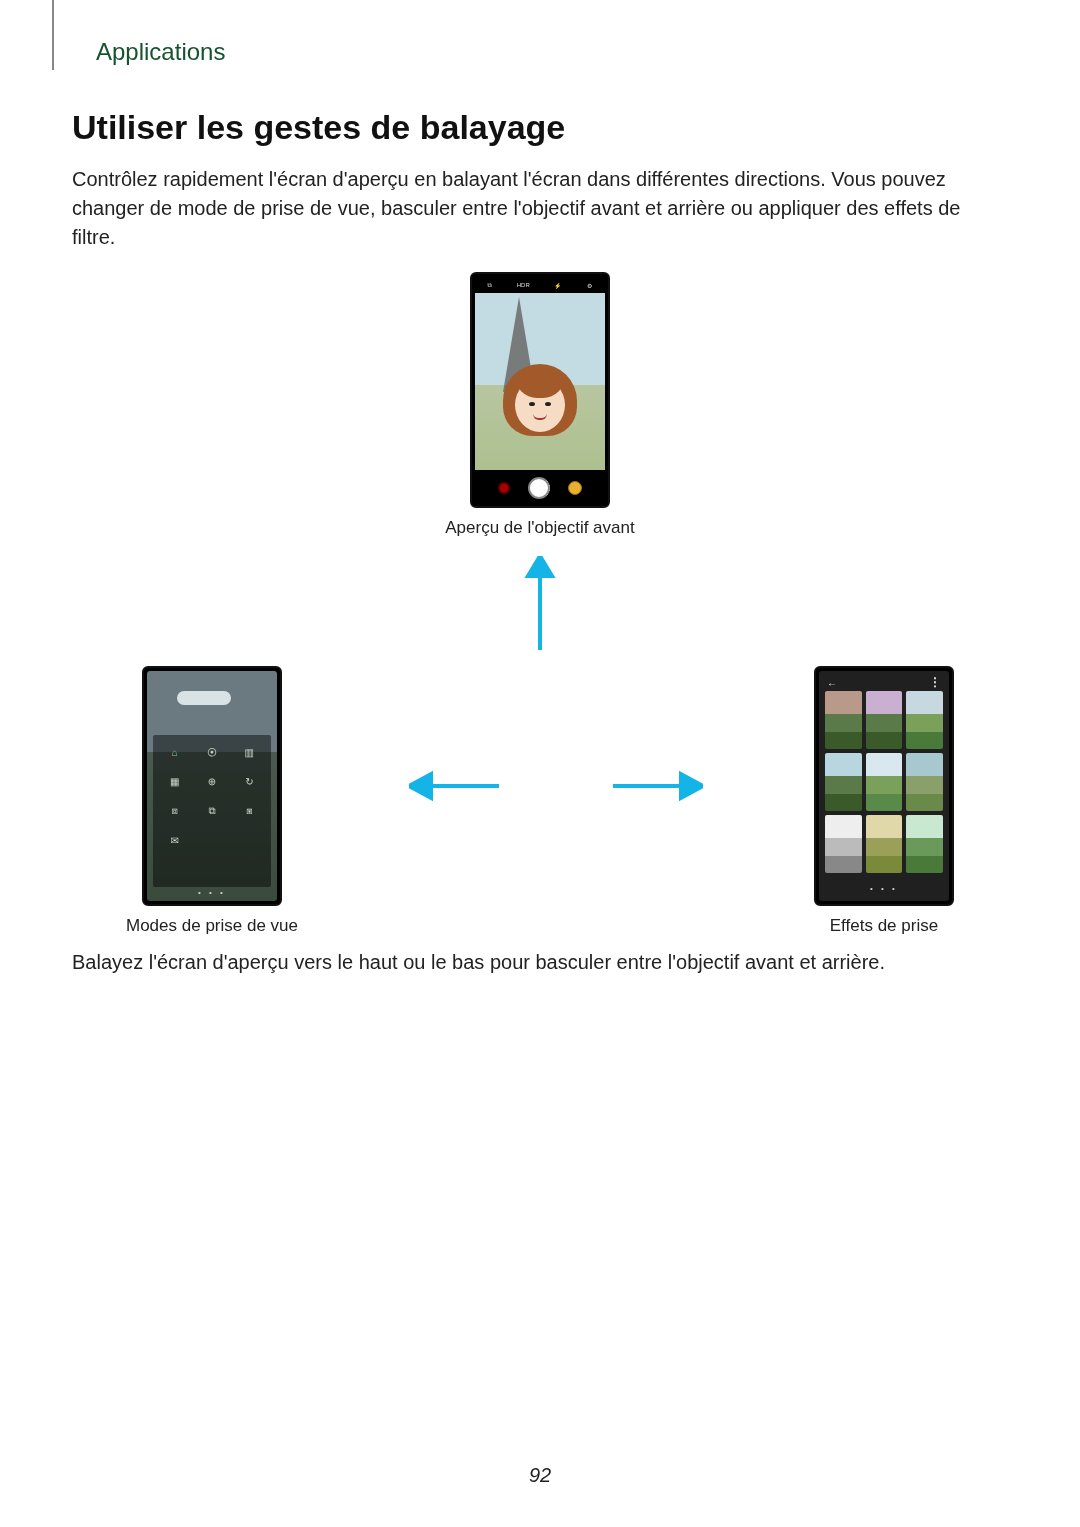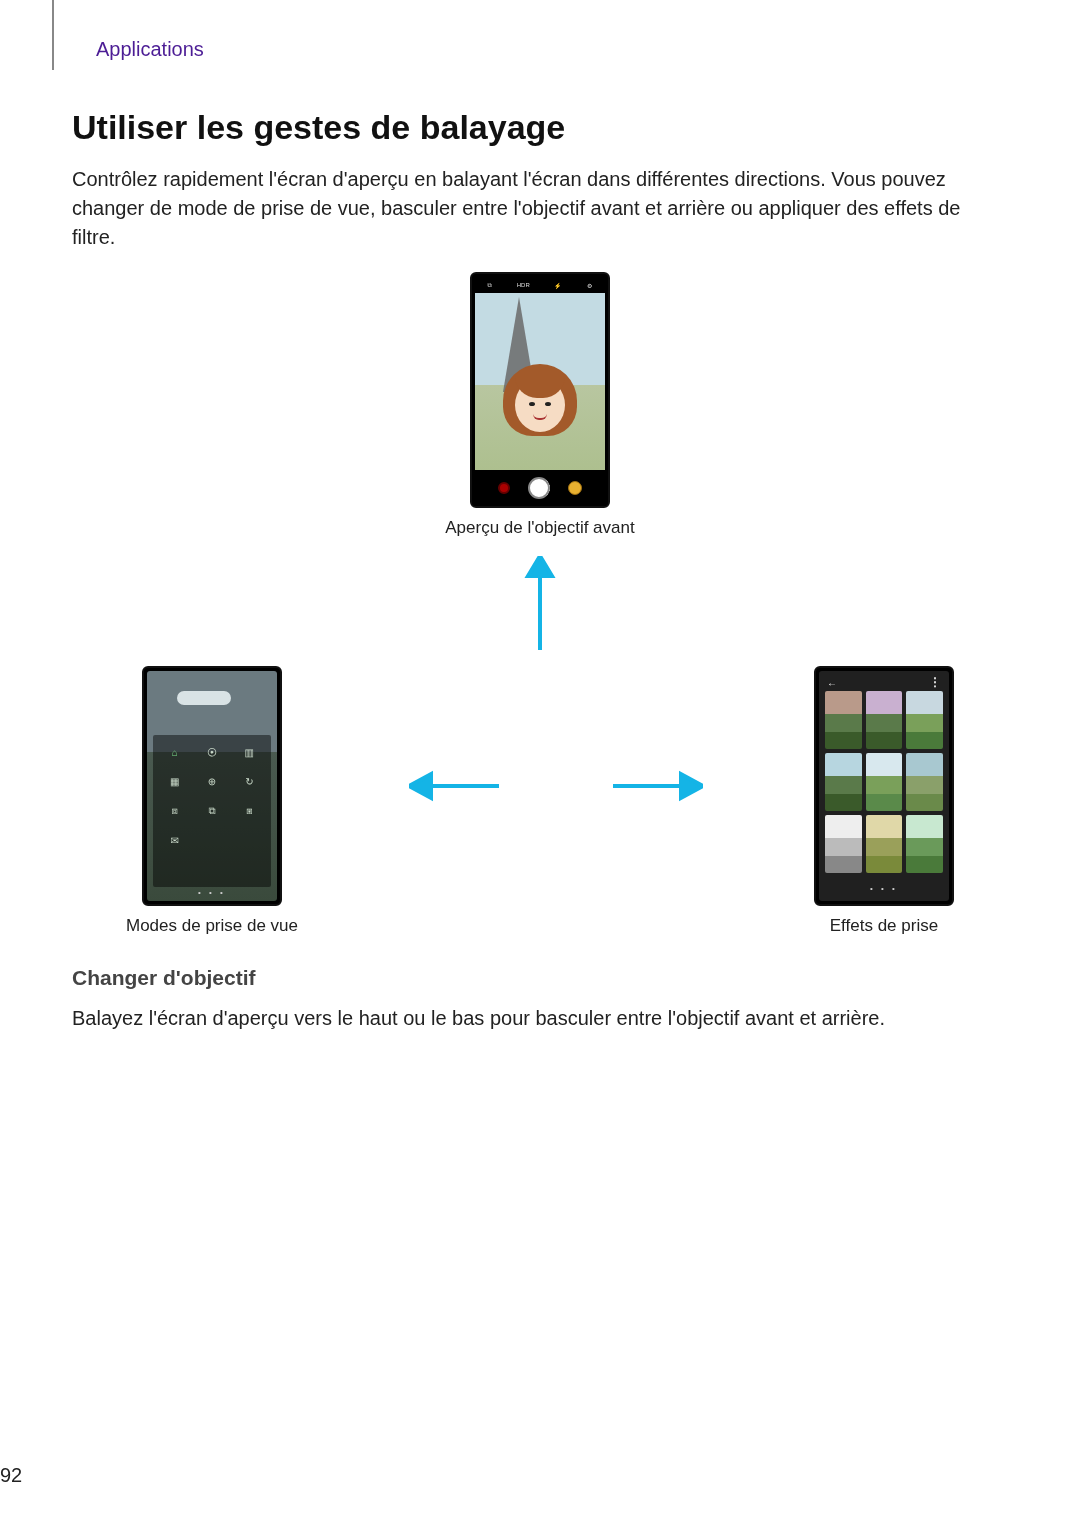--- a/index.html
+++ b/index.html
@@ -16,22 +16,22 @@
     left: 52px;
     top: 0;
     width: 2px;
     height: 70px;
     background: #888;
   }
   .header-label {
     position: absolute;
     left: 96px;
     top: 38px;
-    font-size: 20px;
-    color: #4c1d95;
+    font-size: 24px;
+    color: #14532d;
   }
   .content {
     position: absolute;
     left: 72px;
     top: 108px;
     width: 936px;
   }
   h1 {
     font-size: 34px;
     font-weight: bold;
@@ -222,23 +222,24 @@
     display:flex;
     align-items:center;
     justify-content:center;
     height:240px;
   }
 
   .page-number {
     position:absolute;
     left:0; right:0;
     bottom:40px;
-    text-align:left;
+    text-align:center;
     font-size:20px;
     color:#222;
+    font-style:italic;
   }
 </style>
 </head>
 <body>
 
 <div class="side-rule"></div>
 <div class="header-label">Applications</div>
 
 <div class="content">
 
@@ -339,19 +340,18 @@
             </div>
             <div class="pagedots">• • •</div>
           </div>
         </div>
         <div class="caption">Effets de prise</div>
       </div>
 
     </div>
   </div>
 
-  <h2>Changer d'objectif</h2>
   <p class="body">Balayez l'écran d'aperçu vers le haut ou le bas pour basculer entre l'objectif avant et arrière.</p>
 
 
 </div>
 
 <div class="page-number">92</div>
 
 </body></html>

